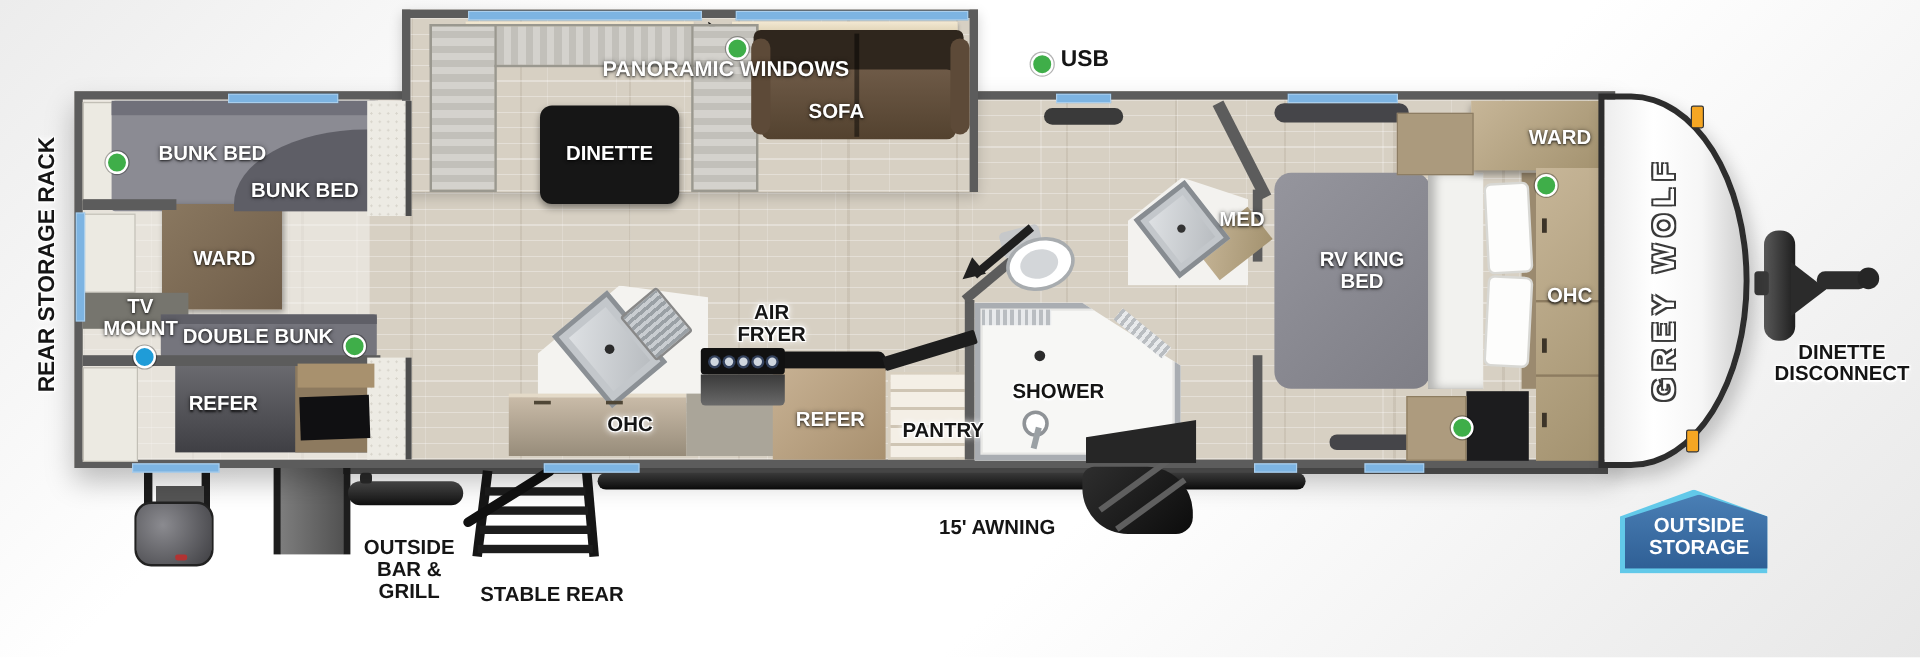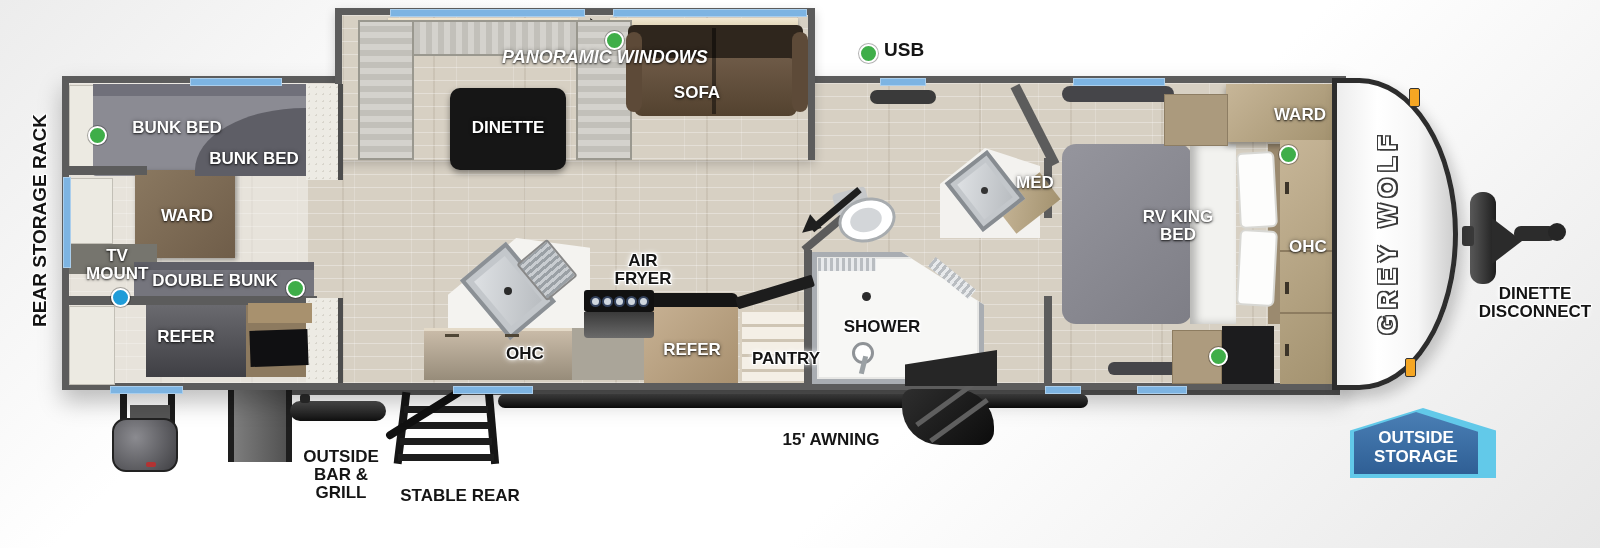--- a/index.html
+++ b/index.html
@@ -218,41 +218,41 @@
 
   <div class="ld nw" style="left:-55px;top:222px;width:190px;font-size:19px;transform:rotate(-90deg);">REAR STORAGE RACK</div>
 
   <div class="lt nw" style="left:122px;top:119px;width:110px;">BUNK BED</div>
   <div class="lt nw" style="left:199px;top:150px;width:110px;">BUNK BED</div>
   <div class="lt nw" style="left:142px;top:207px;width:90px;">WARD</div>
   <div class="lt" style="left:86px;top:247px;width:62px;">TV MOUNT</div>
   <div class="lt nw" style="left:145px;top:272px;width:140px;">DOUBLE BUNK</div>
   <div class="lt nw" style="left:146px;top:328px;width:80px;">REFER</div>
 
-  <div class="lt nw" style="left:502px;top:48px;width:185px;font-size:18px;font-style:italic;">PANORAMIC WINDOWS</div>
+  <div class="lt nw" style="left:502px;top:48px;width:185px;font-size:18px;">PANORAMIC WINDOWS</div>
   <div class="lt nw" style="left:455px;top:119px;width:106px;">DINETTE</div>
   <div class="lt nw" style="left:657px;top:84px;width:80px;">SOFA</div>
   <div class="ld nw" style="left:884px;top:40px;width:50px;font-size:19px;text-align:left;">USB</div>
 
   <div class="ld" style="left:566px;top:252px;width:70px;margin-left:42px;">AIR FRYER</div>
   <div class="ld nw" style="left:495px;top:345px;width:60px;">OHC</div>
   <div class="lt nw" style="left:650px;top:341px;width:84px;">REFER</div>
   <div class="ld nw" style="left:750px;top:350px;width:72px;">PANTRY</div>
 
   <div class="lt nw" style="left:1007px;top:174px;width:56px;">MED</div>
   <div class="ld nw" style="left:832px;top:318px;width:100px;">SHOWER</div>
 
-  <div class="lt" style="left:1093px;top:208px;width:84px;margin-left:43px;">RV KING BED</div>
+  <div class="lt" style="left:1093px;top:208px;width:84px;">RV KING BED</div>
   <div class="lt nw" style="left:1255px;top:106px;width:90px;">WARD</div>
   <div class="lt nw" style="left:1280px;top:238px;width:56px;">OHC</div>
 
   <div class="ld" style="left:291px;top:448px;width:100px;">OUTSIDE BAR &amp; GRILL</div>
   <div class="ld nw" style="left:400px;top:487px;width:120px;">STABLE REAR</div>
   <div class="ld nw" style="left:776px;top:431px;width:110px;">15' AWNING</div>
   <div class="ld" style="left:1473px;top:285px;width:124px;">DINETTE DISCONNECT</div>
 
-  <div class="abs" style="left:1350px;top:408px;width:123px;height:70px;clip-path:polygon(0 32%,50% 0,100% 32%,100% 100%,0 100%);background:var(--badge_border);z-index:9;padding-left:23px;">
+  <div class="abs" style="left:1350px;top:408px;width:123px;height:70px;clip-path:polygon(0 32%,50% 0,100% 32%,100% 100%,0 100%);background:var(--badge_border);z-index:9;">
     <div class="abs" style="left:4px;top:4px;width:124px;height:62px;clip-path:polygon(0 32%,50% 0,100% 32%,100% 100%,0 100%);background:linear-gradient(180deg,#4a7fb5,var(--badge_blue));display:flex;align-items:flex-end;justify-content:center;">
       <div style="width:100px;margin-bottom:7px;font-weight:700;font-size:17px;line-height:1.15;text-align:center;color:#fff;">OUTSIDE STORAGE</div>
     </div>
   </div>
 
 </div>
 
 </body></html>

